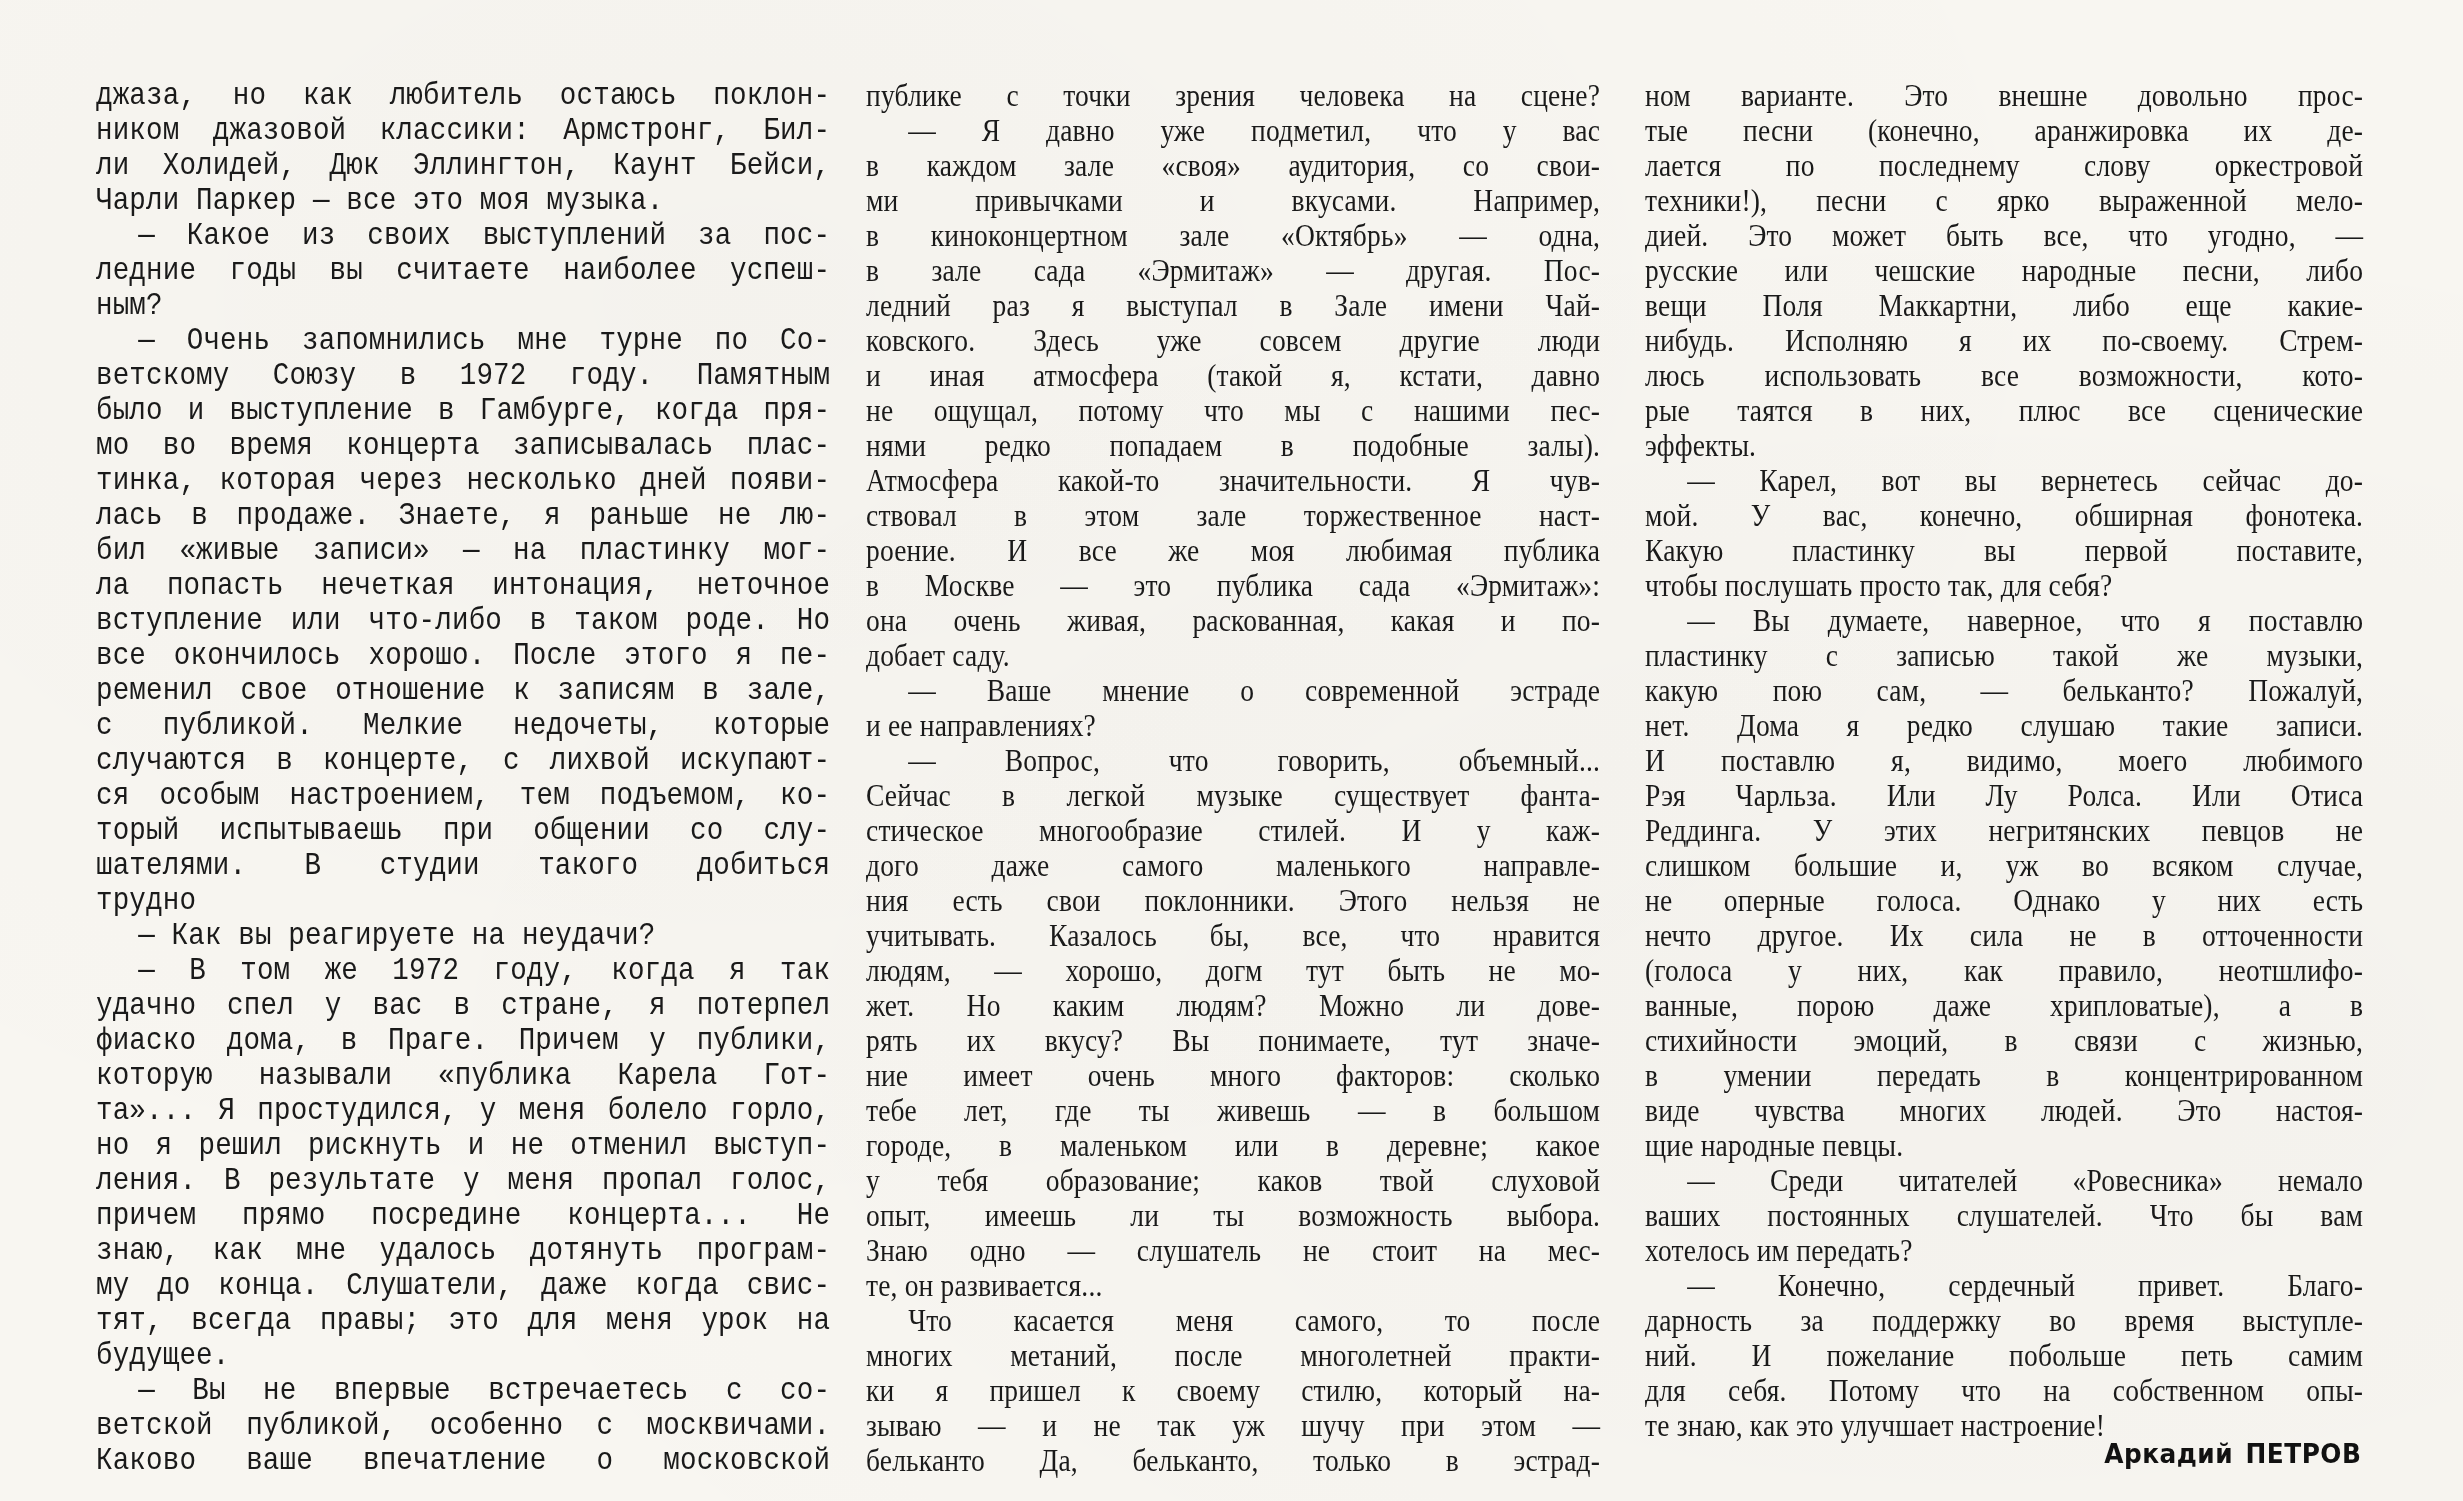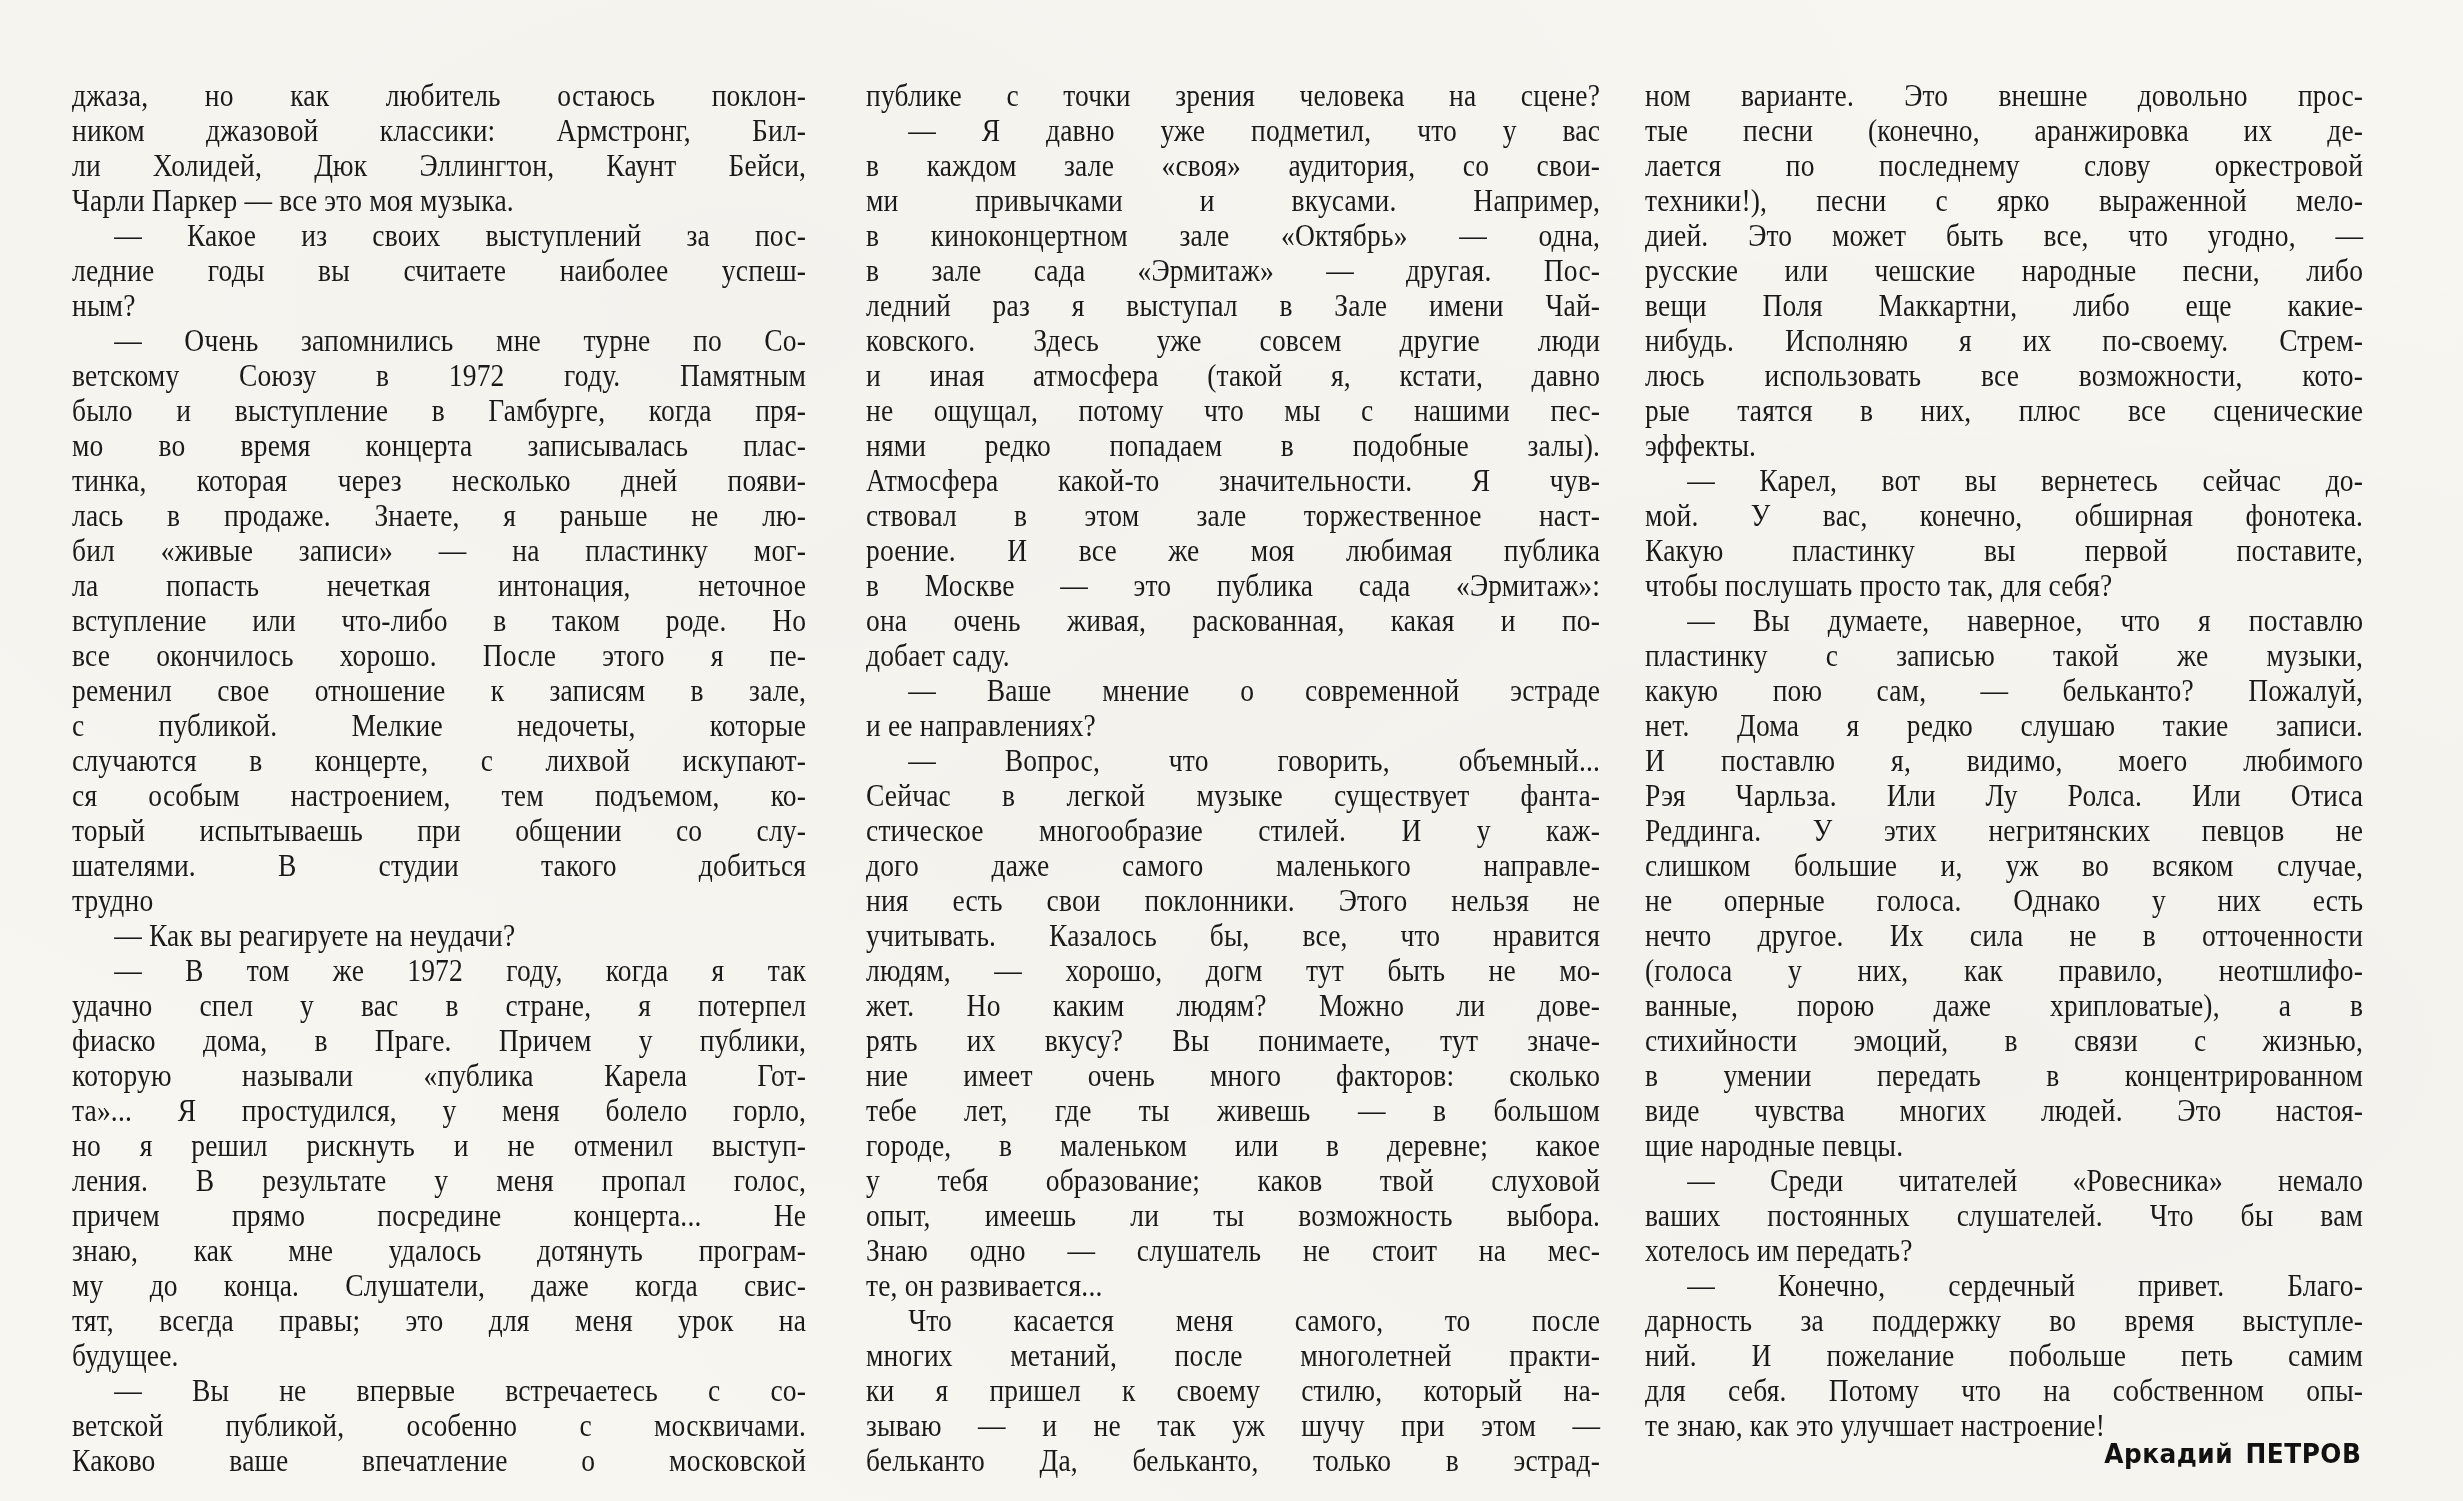--- a/index.html
+++ b/index.html
@@ -22,21 +22,21 @@
     height: 1501px;
     background:
       radial-gradient(ellipse at 30% 20%, rgba(0,0,0,0.015), transparent 60%),
       radial-gradient(ellipse at 80% 70%, rgba(0,0,0,0.02), transparent 60%),
       #f8f6f1;
   }
   .column {
     position: absolute;
     top: 78px;
   }
-  .col-1 { left: 72px;  width: 734px; }
+  .col-1 { left: 96px;  width: 734px; font-family: Liberation Mono, monospace; }
   .col-2 { left: 866px; width: 734px; }
   .col-3 { left: 1645px; width: 718px; }
   .line {
     display: block;
     height: 35px;
     line-height: 35px;
     font-size: 32px;
     white-space: nowrap;
     text-align: justify;
     text-align-last: justify;

